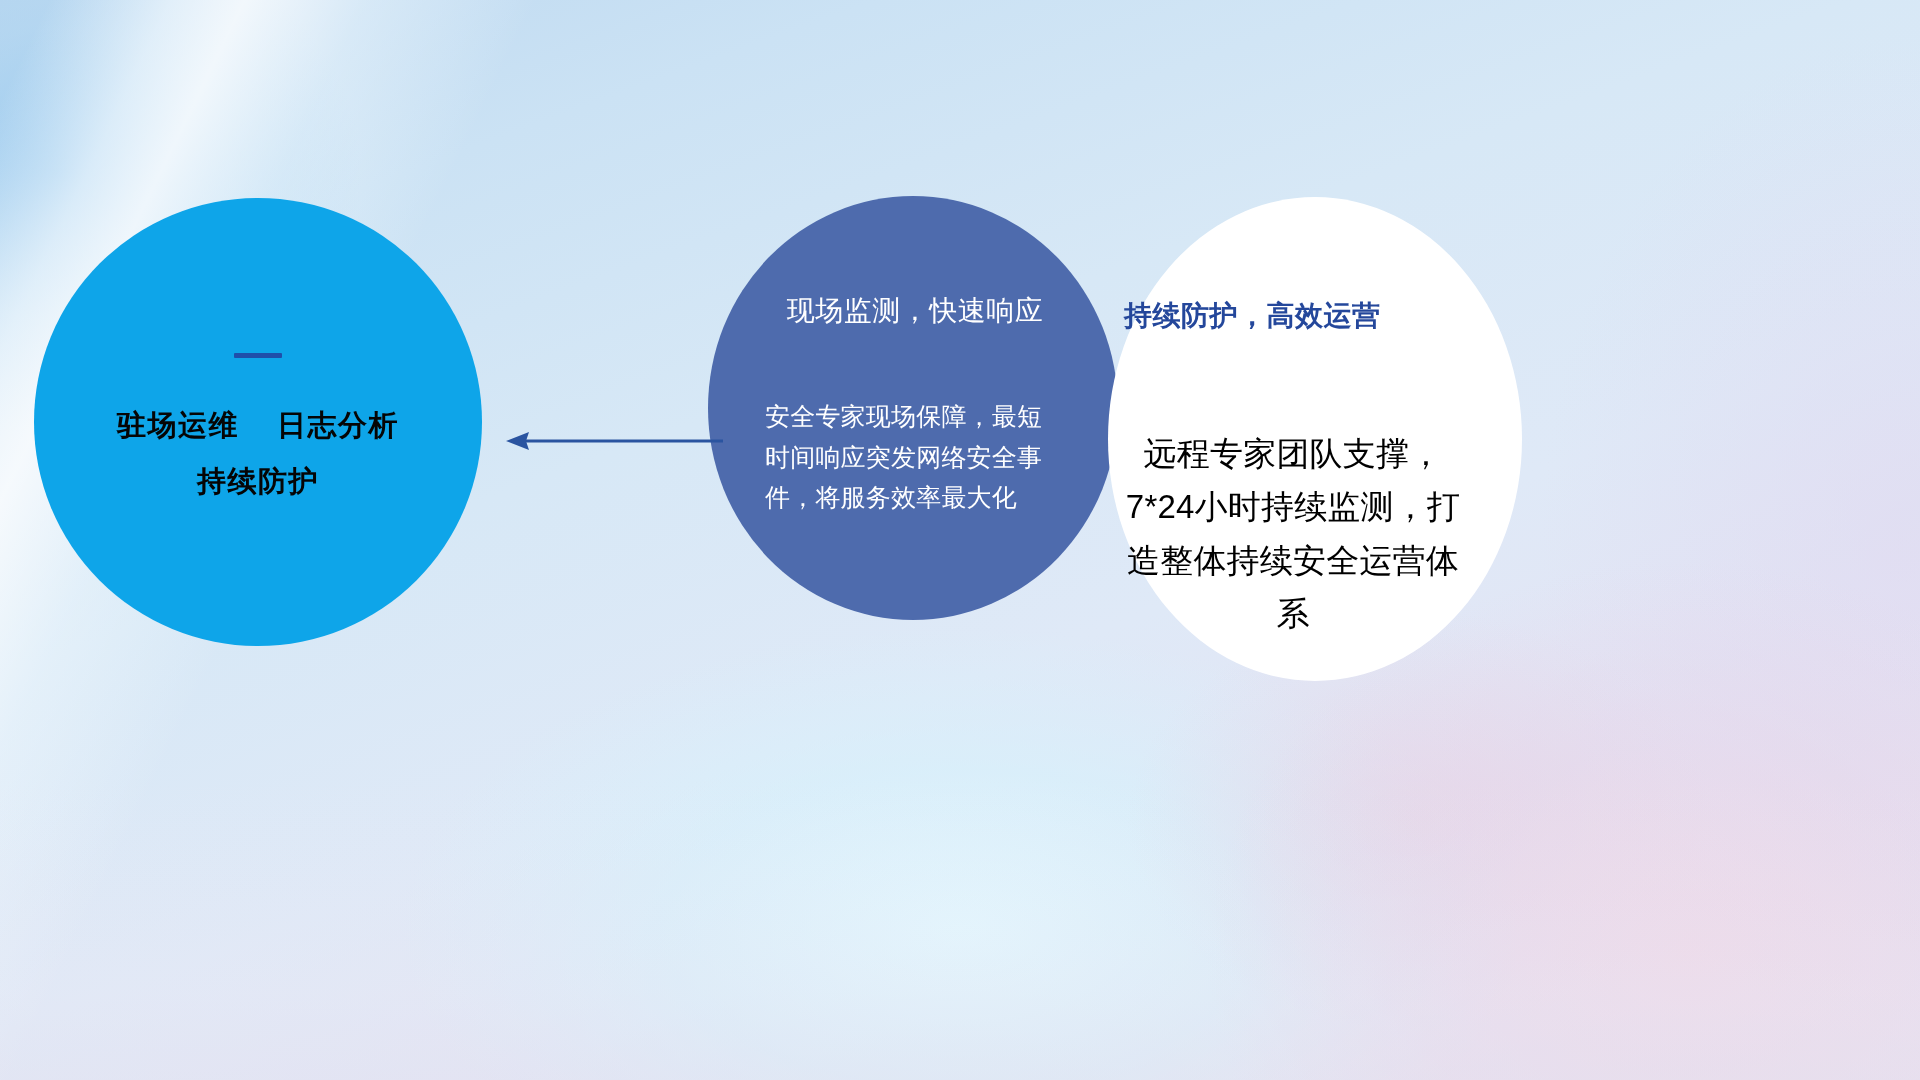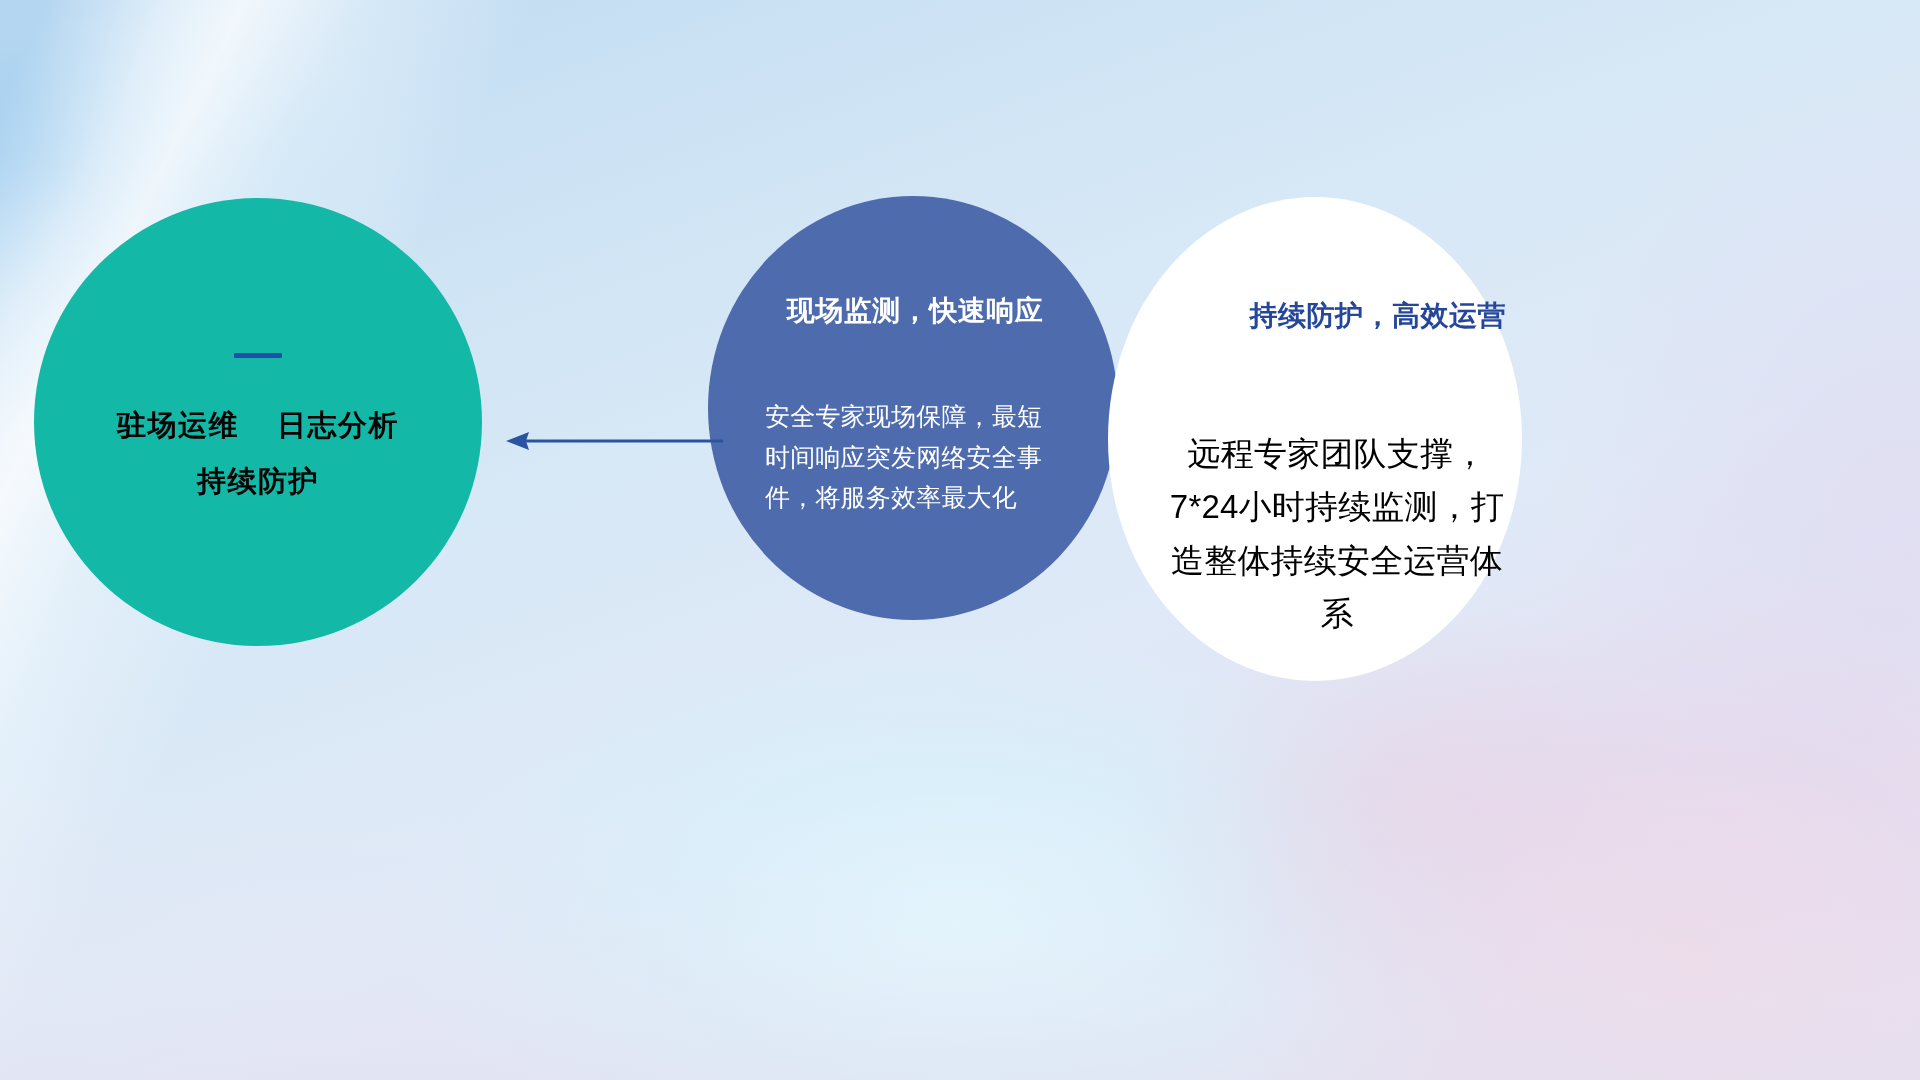--- a/index.html
+++ b/index.html
@@ -108,21 +108,21 @@
     border-radius: 50%;
     box-sizing: border-box;
   }
 
   
   #circle-left {
     left: 34px;
     top: 198px;
     width: 448px;
     height: 448px;
-    background: #14b8a6;
+    background: #0ea5e9;
     z-index: 3;
   }
 
   #circle-left .inner {
     position: absolute;
     left: 0;
     top: 0;
     width: 100%;
     height: 100%;
     display: flex;
@@ -175,21 +175,21 @@
     height: 100%;
     display: flex;
     flex-direction: column;
     align-items: center;
     box-sizing: border-box;
     padding: 96px 18px 0 22px;
   }
 
   .mid-title {
     font-size: 28px;
-    font-weight: bold;
+    font-weight: normal;
     color: #ffffff;
     letter-spacing: 0.5px;
     white-space: nowrap;
     margin-bottom: 66px;
   }
 
   .mid-body {
     font-size: 25px;
     line-height: 1.62;
     color: #ffffff;
@@ -209,21 +209,21 @@
   }
 
   #circle-right .inner {
     position: absolute;
     left: 0;
     top: 0;
     width: 100%;
     height: 100%;
     display: flex;
     flex-direction: column;
-    align-items: flex-end;
+    align-items: flex-start;
     box-sizing: border-box;
     padding: 100px 16px 0 16px;
   }
 
   .right-title {
     font-size: 28px;
     font-weight: bold;
     color: #24479b;
     letter-spacing: 0.5px;
     white-space: nowrap;

